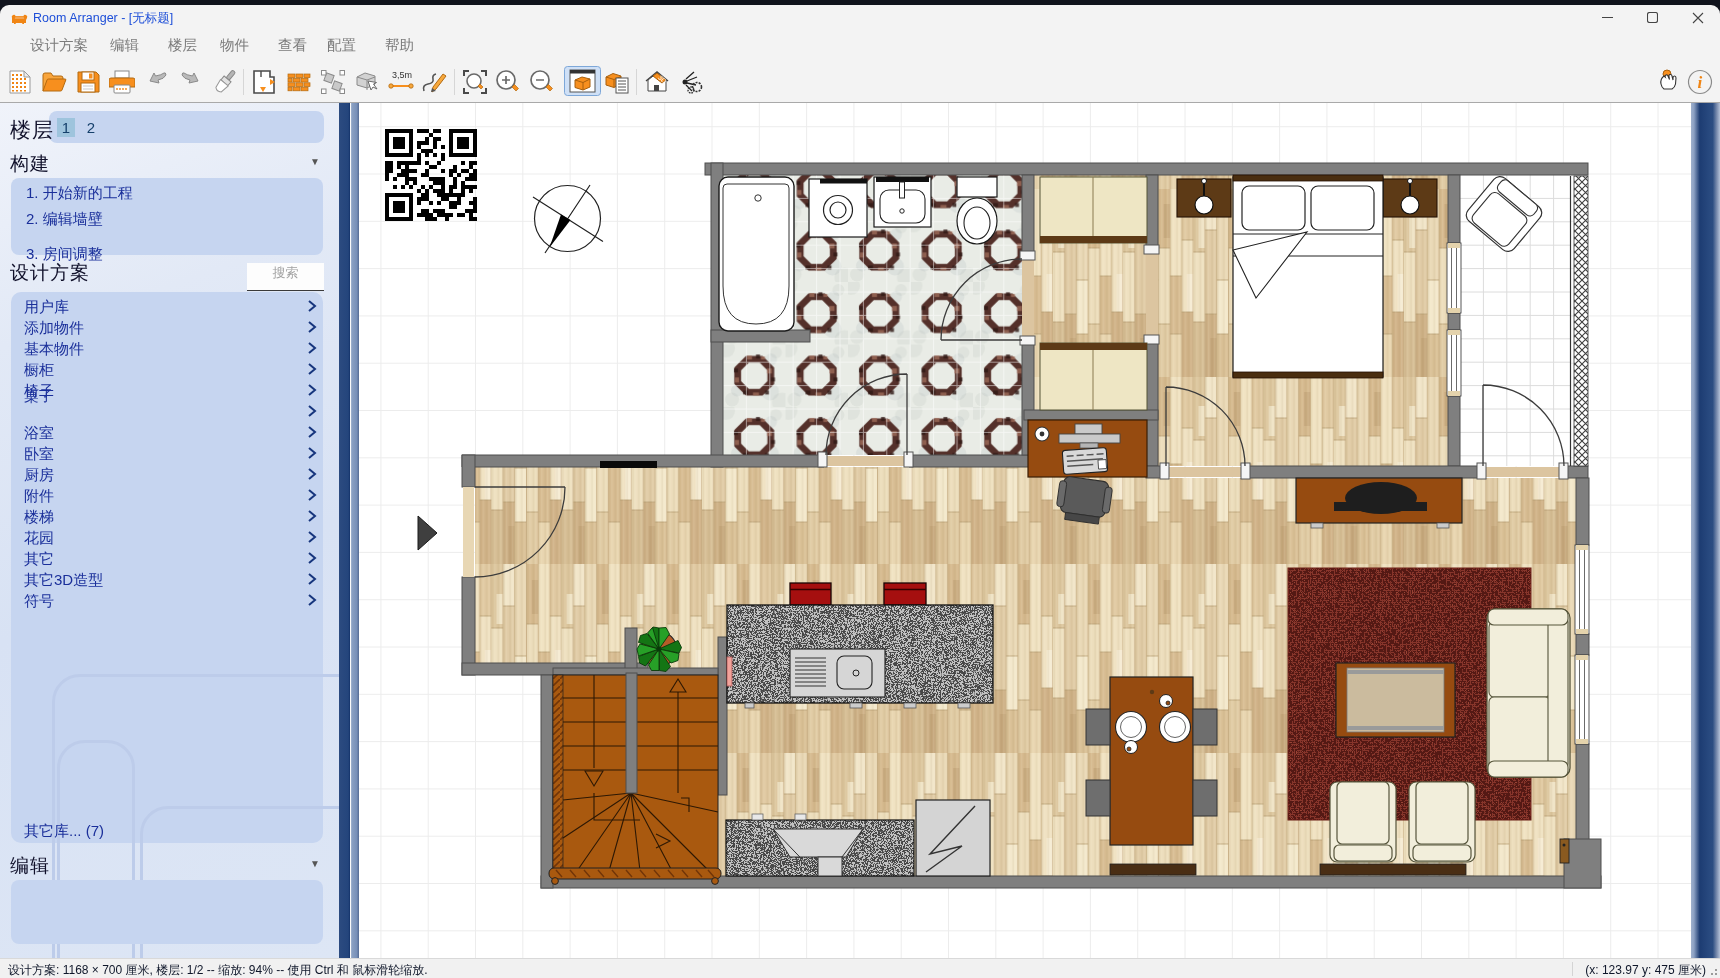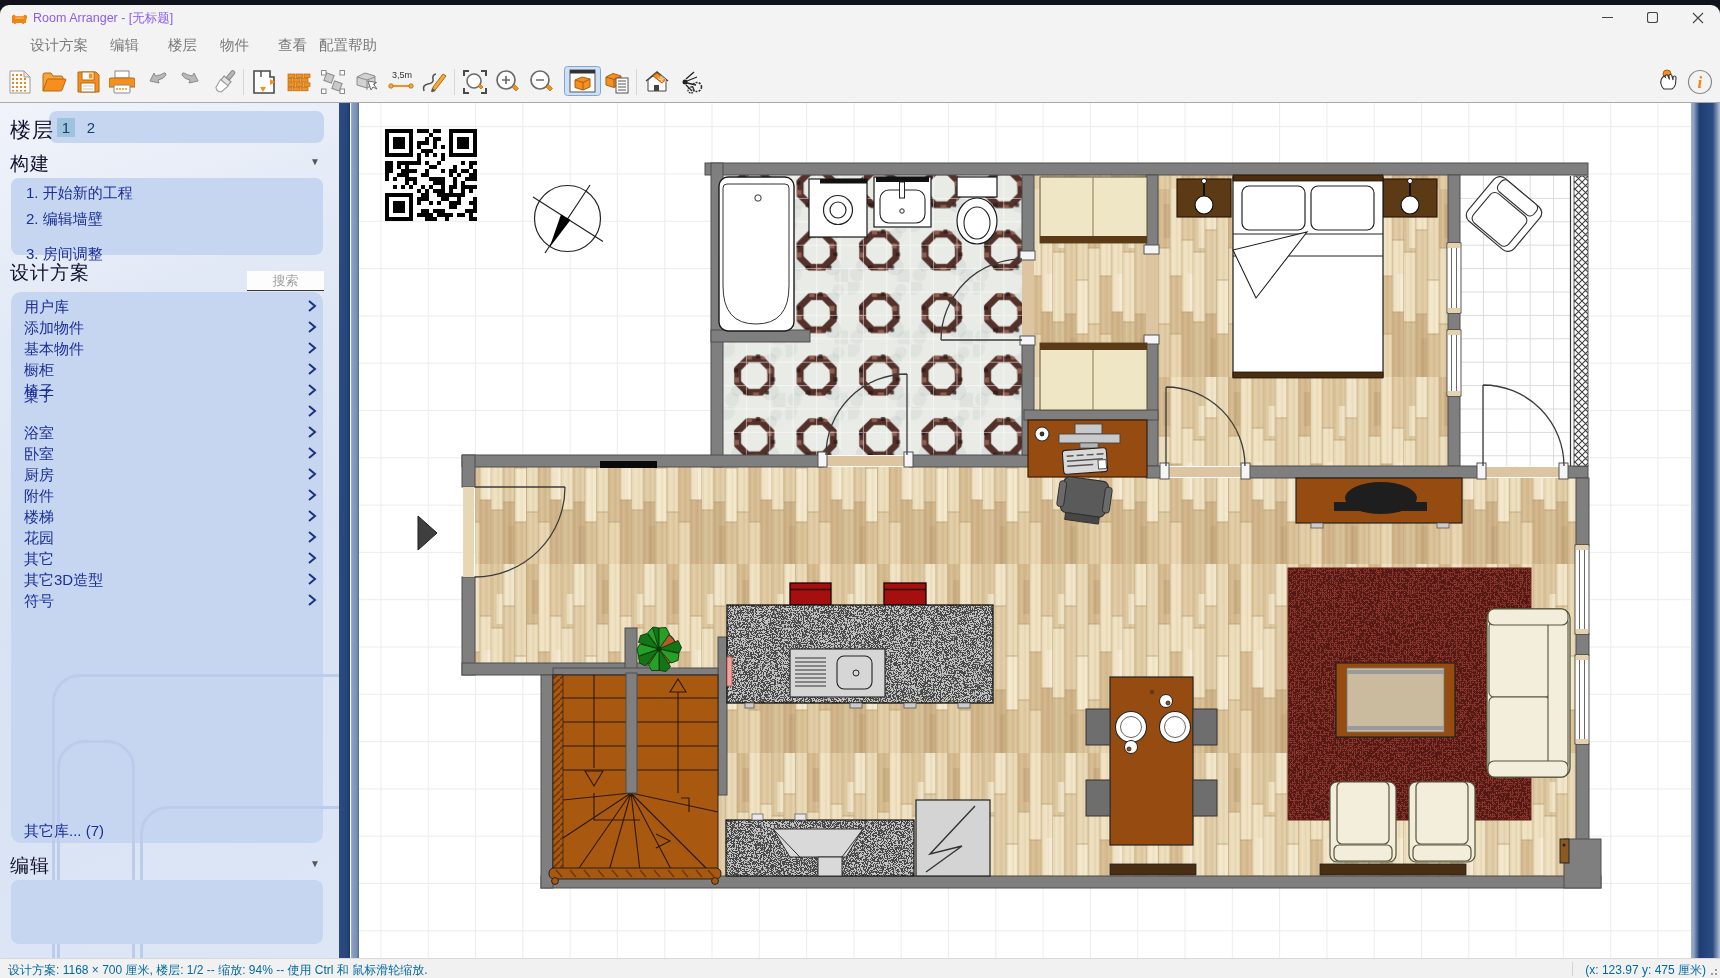--- a/index.html
+++ b/index.html
@@ -1,36 +1,36 @@
 <!DOCTYPE html>
 <html><head>
 <meta charset="utf-8">
 <style>
 *{margin:0;padding:0;box-sizing:border-box}
 html,body{width:1720px;height:978px;overflow:hidden}
 body{background:#10131c;font-family:"Liberation Sans",sans-serif;position:relative}
 #win{position:absolute;left:0;top:5px;right:0;bottom:0;background:#f3f3f3;border-radius:9px 9px 0 0;overflow:hidden}
 #title{position:absolute;left:0;top:0;width:100%;height:25px}
-#title .txt{position:absolute;left:33px;top:5px;font-size:12.5px;color:#8b5cf6}
+#title .txt{position:absolute;left:33px;top:5px;font-size:12.5px;color:#1d4ed8}
 #caps{position:absolute;right:0;top:0;height:27px;display:flex}
 #caps .c{width:45px;height:25px;display:flex;align-items:center;justify-content:center}
 #menu{position:absolute;left:0;top:25px;height:30px;display:flex;align-items:center;font-size:14.5px;color:#7b7b7b}
 #menu span{display:inline-block}
 #tools{position:absolute;left:0;top:55px;height:43px;width:100%;border-bottom:1px solid #a9a9a9;background:#f3f3f3}
 .ti{position:absolute;top:9px;width:26px;height:26px}
 .tsep{position:absolute;top:9px;width:1px;height:26px;background:#d6d6d6}
 #side{position:absolute;left:0;top:98px;width:339px;bottom:20px;background:linear-gradient(160deg,#f0f3fa 0%,#e2e9f6 25%,#d8e2f4 55%,#dde6f5 100%);overflow:hidden}
 .sbox{position:absolute;background:#c6d5f0;border-radius:8px}
 .shdr{position:absolute;font-size:19px;color:#10102a;letter-spacing:1px}
 .sitem{position:absolute;font-size:15px;color:#1a2f9a}
 .collapse{position:absolute;color:#555;font-size:10px}
 #splitL{position:absolute;left:339px;top:98px;width:21px;bottom:20px;background:linear-gradient(90deg,#2c4b80 0%,#24457c 44%,#16356c 51%,#fafafa 53%,#fafafa 56%,#8ca2c4 60%,#7890b8 84%,#5c739c 93%,#8ca0c0 100%)}
 #splitR{position:absolute;left:1691px;top:98px;width:29px;bottom:20px;background:linear-gradient(90deg,#9fb0cc 0%,#8ba0c3 10%,#1d3c72 30%,#27487e 60%,#2c4d82 75%,#7588ab 88%,#b4c1d8 100%)}
 #canvas{position:absolute;left:359px;top:98px;width:1332px;height:855px;background:#fff}
-#status{position:absolute;left:0;bottom:0;width:100%;height:20px;background:#f1f1f1;border-top:1px solid #d9d9d9;font-size:12px;color:#0369a1}
+#status{position:absolute;left:0;bottom:0;width:100%;height:20px;background:#f1f1f1;border-top:1px solid #d9d9d9;font-size:12px;color:#0f172a}
 #status .l{position:absolute;left:8px;top:3px}
 #status .r{position:absolute;right:14px;top:3px}
 .wm{position:absolute;border:2px solid #bdccea;border-radius:28px}
 </style>
 </head>
 <body>
 <div id="win">
   <div id="title">
     <svg style="position:absolute;left:11px;top:8px" width="17" height="13" viewBox="0 0 17 13">
       <path d="M1 5 q-1 -2 1 -3 q2 -1 2.5 1 l8 0 q.5 -2 2.5 -1 q2 1 1 3 l-1 2 l0 3 l-2 0 l0 1 l-1.5 0 l-.5 -1 l-6 0 l-.5 1 l-1.5 0 l0 -1 l-2 0 l0 -3 Z" fill="#f08514"></path>
@@ -54,22 +54,22 @@
           </svg>
         </div>
     </div>
   </div>
   <div id="menu">
     <span style="margin-left:30px">设计方案</span>
     <span style="margin-left:22px">编辑</span>
     <span style="margin-left:29px">楼层</span>
     <span style="margin-left:23px">物件</span>
     <span style="margin-left:29px">查看</span>
-    <span style="margin-left:12px">配置</span>
-    <span style="">帮助</span>
+    <span style="margin-left:20px">配置</span>
+    <span style="margin-left:29px">帮助</span>
   </div>
   <div id="tools">
     <svg class="ti" style="left:7px" viewBox="0 0 26 26">
         <path d="M3 2 h14 l6 6 v16 h-20 Z" fill="#fff" stroke="#9a9a9a"></path>
         <g fill="#f08514">
           <rect x="5" y="5" width="2" height="2"></rect>
           <rect x="9" y="5" width="2" height="2"></rect>
           <rect x="13" y="5" width="2" height="2"></rect>
           <rect x="5" y="9" width="2" height="2"></rect>
           <rect x="9" y="9" width="2" height="2"></rect>
@@ -240,21 +240,21 @@
     <div class="shdr" style="left:10px;top:13px;font-size:21px">楼层</div>
     <div style="position:absolute;left:57px;top:15px;width:18px;height:19px;background:#9ec4dd;color:#15406b;font-size:15px;text-align:center;line-height:19px">1</div>
     <div style="position:absolute;left:84px;top:15px;width:14px;height:19px;color:#15406b;font-size:15px;text-align:center;line-height:19px">2</div>
     <div class="shdr" style="left:10px;top:48px">构建</div>
     <div class="collapse" style="left:310px;top:53px">▼</div>
     <div class="sbox" style="left:11px;top:75px;width:312px;height:77px"></div>
     <div class="sitem" style="left:26px;top:81px">1. 开始新的工程</div>
     <div class="sitem" style="left:26px;top:107px">2. 编辑墙壁</div>
     <div class="sitem" style="left:26px;top:142px">3. 房间调整</div>
     <div class="shdr" style="left:10px;top:157px">设计方案</div>
-    <div style="position:absolute;left:247px;top:168px;width:77px;height:20px;background:#fdfdfd;border-bottom:1.5px solid #3a3a3a;color:#a0a0a0;font-size:13px;text-align:center;line-height:19px">搜索</div>
+    <div style="position:absolute;left:247px;top:160px;width:77px;height:28px;background:#fdfdfd;border-bottom:1.5px solid #3a3a3a;color:#a0a0a0;font-size:13px;text-align:center;line-height:19px">搜索</div>
     <div class="sbox" style="left:11px;top:189px;width:312px;height:551px;border-radius:10px"></div>
     <div class="wm" style="left:52px;top:571px;width:400px;height:370px;border-width:3px"></div>
     <div class="wm" style="left:57px;top:637px;width:78px;height:293px;border-width:3px"></div>
     <div class="wm" style="left:140px;top:703px;width:400px;height:240px;border-width:3px"></div>
     <div class="sitem" style="left:24px;top:195px">用户库</div>
     <div class="sitem" style="left:24px;top:216px">添加物件</div>
     <div class="sitem" style="left:24px;top:237px">基本物件</div>
     <div class="sitem" style="left:24px;top:258px">橱柜</div>
     <div class="sitem" style="left:24px;top:279px">椅子</div>
     <div class="sitem" style="left:24px;top:284px">桌子</div>

